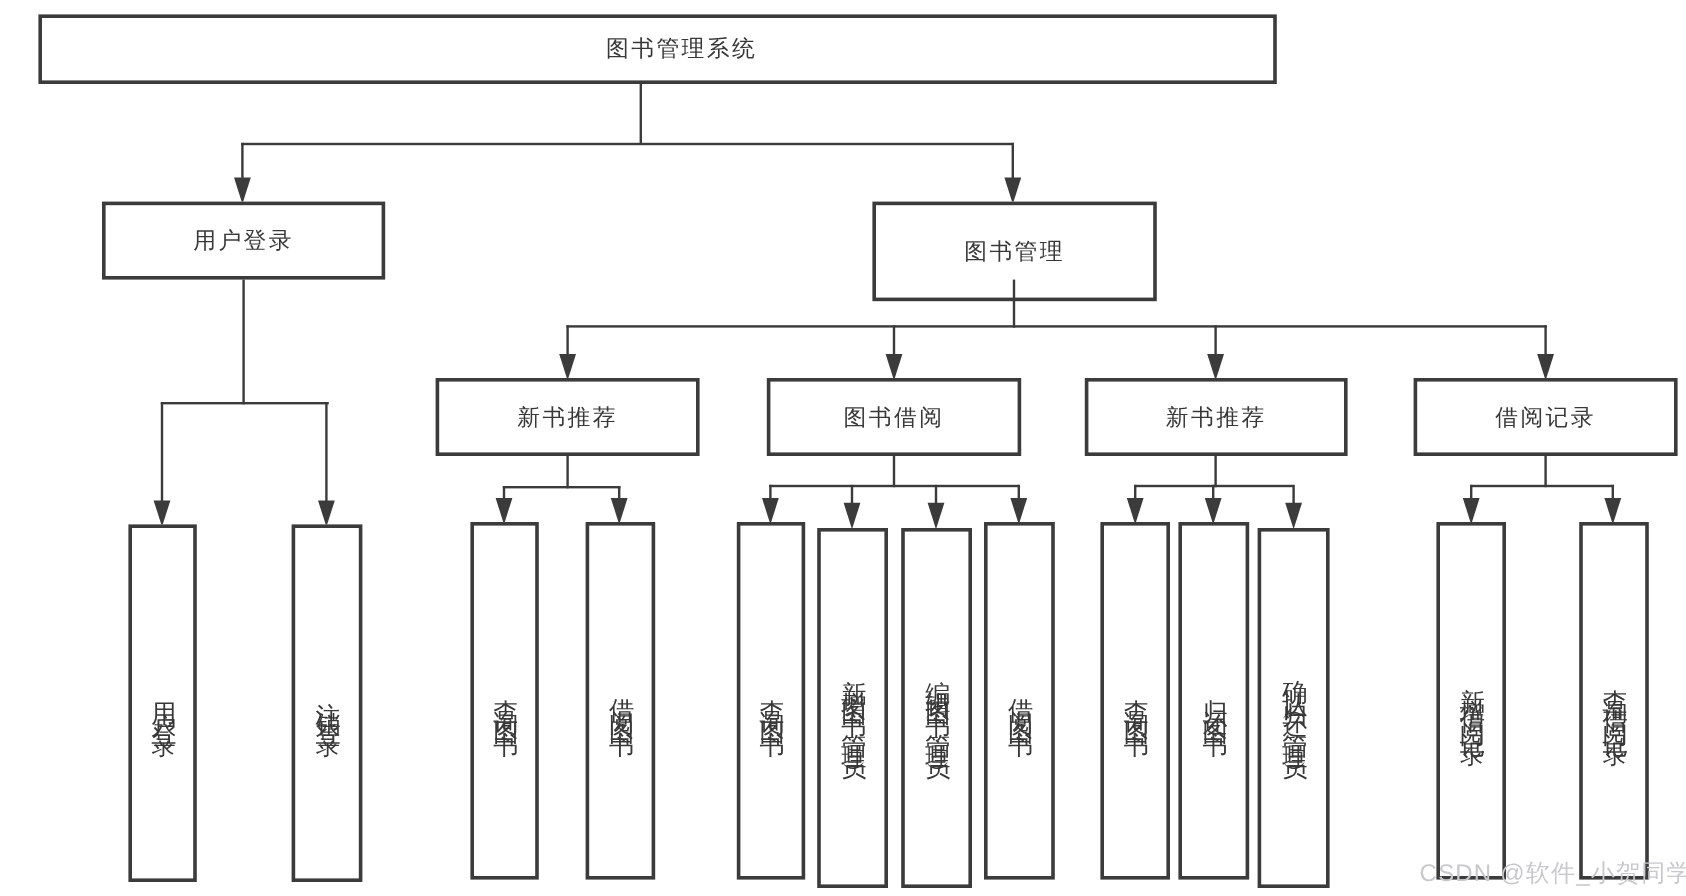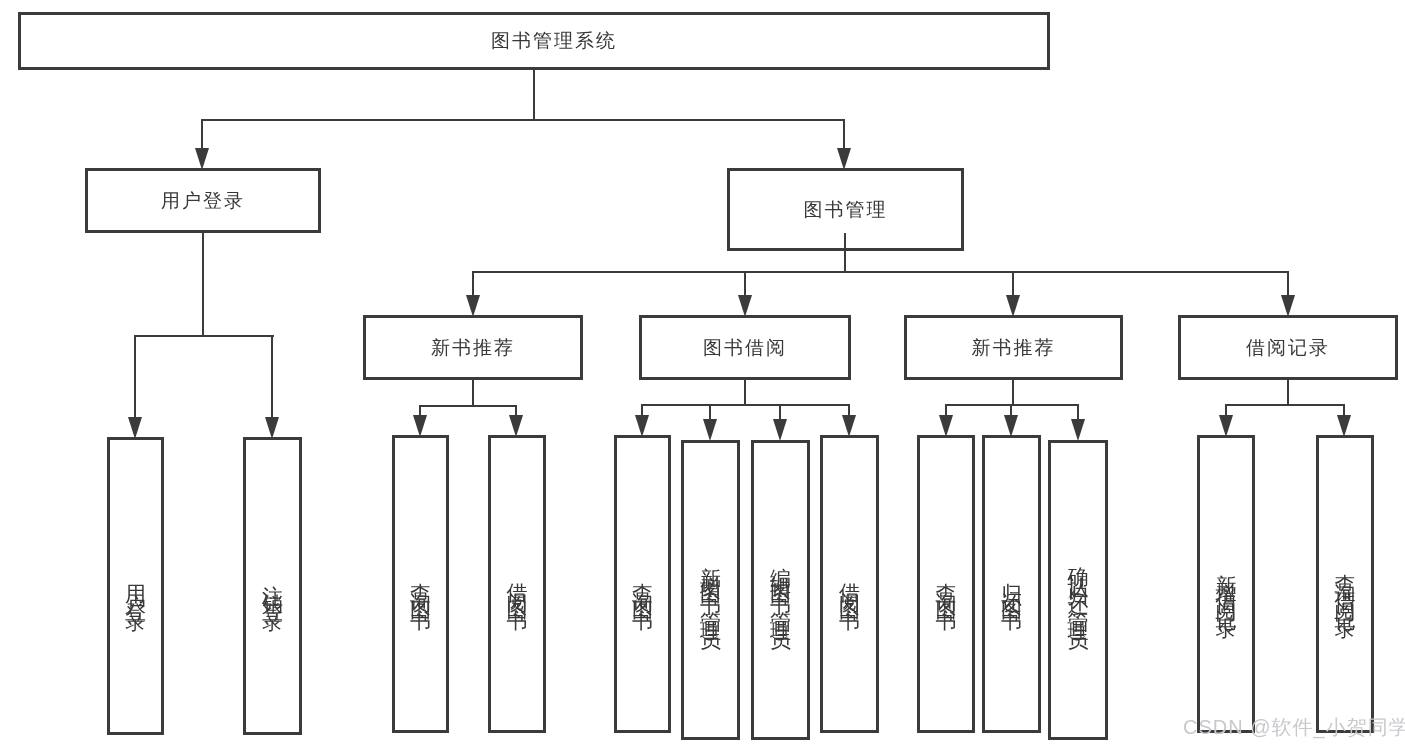--- a/index.html
+++ b/index.html
@@ -32,21 +32,21 @@
   .watermark{
     position:absolute;left:1183px;top:714px;font-size:20px;color:var(--wm);
     letter-spacing:1px;white-space:nowrap;z-index:10;
   }
 </style>
 </head>
 <body>
 
 <div class="stage">
 
-  <div class="box" style="left:18px;top:12px;width:1032px;height:58px;padding-left:40px;">
+  <div class="box" style="left:32px;top:12px;width:1032px;height:58px;padding-left:40px;">
     <span class="h-label">图书管理系统</span>
   </div>
 
   <div class="vline" style="left:533px;top:70px;height:50px;"></div>
   <div class="hline" style="left:201px;top:119px;width:644px;"></div>
   <div class="vline" style="left:201px;top:119px;height:32px;"></div>
   <div class="arrow" style="left:195px;top:148px;"></div>
   <div class="vline" style="left:843px;top:119px;height:32px;"></div>
   <div class="arrow" style="left:837px;top:148px;"></div>
 

